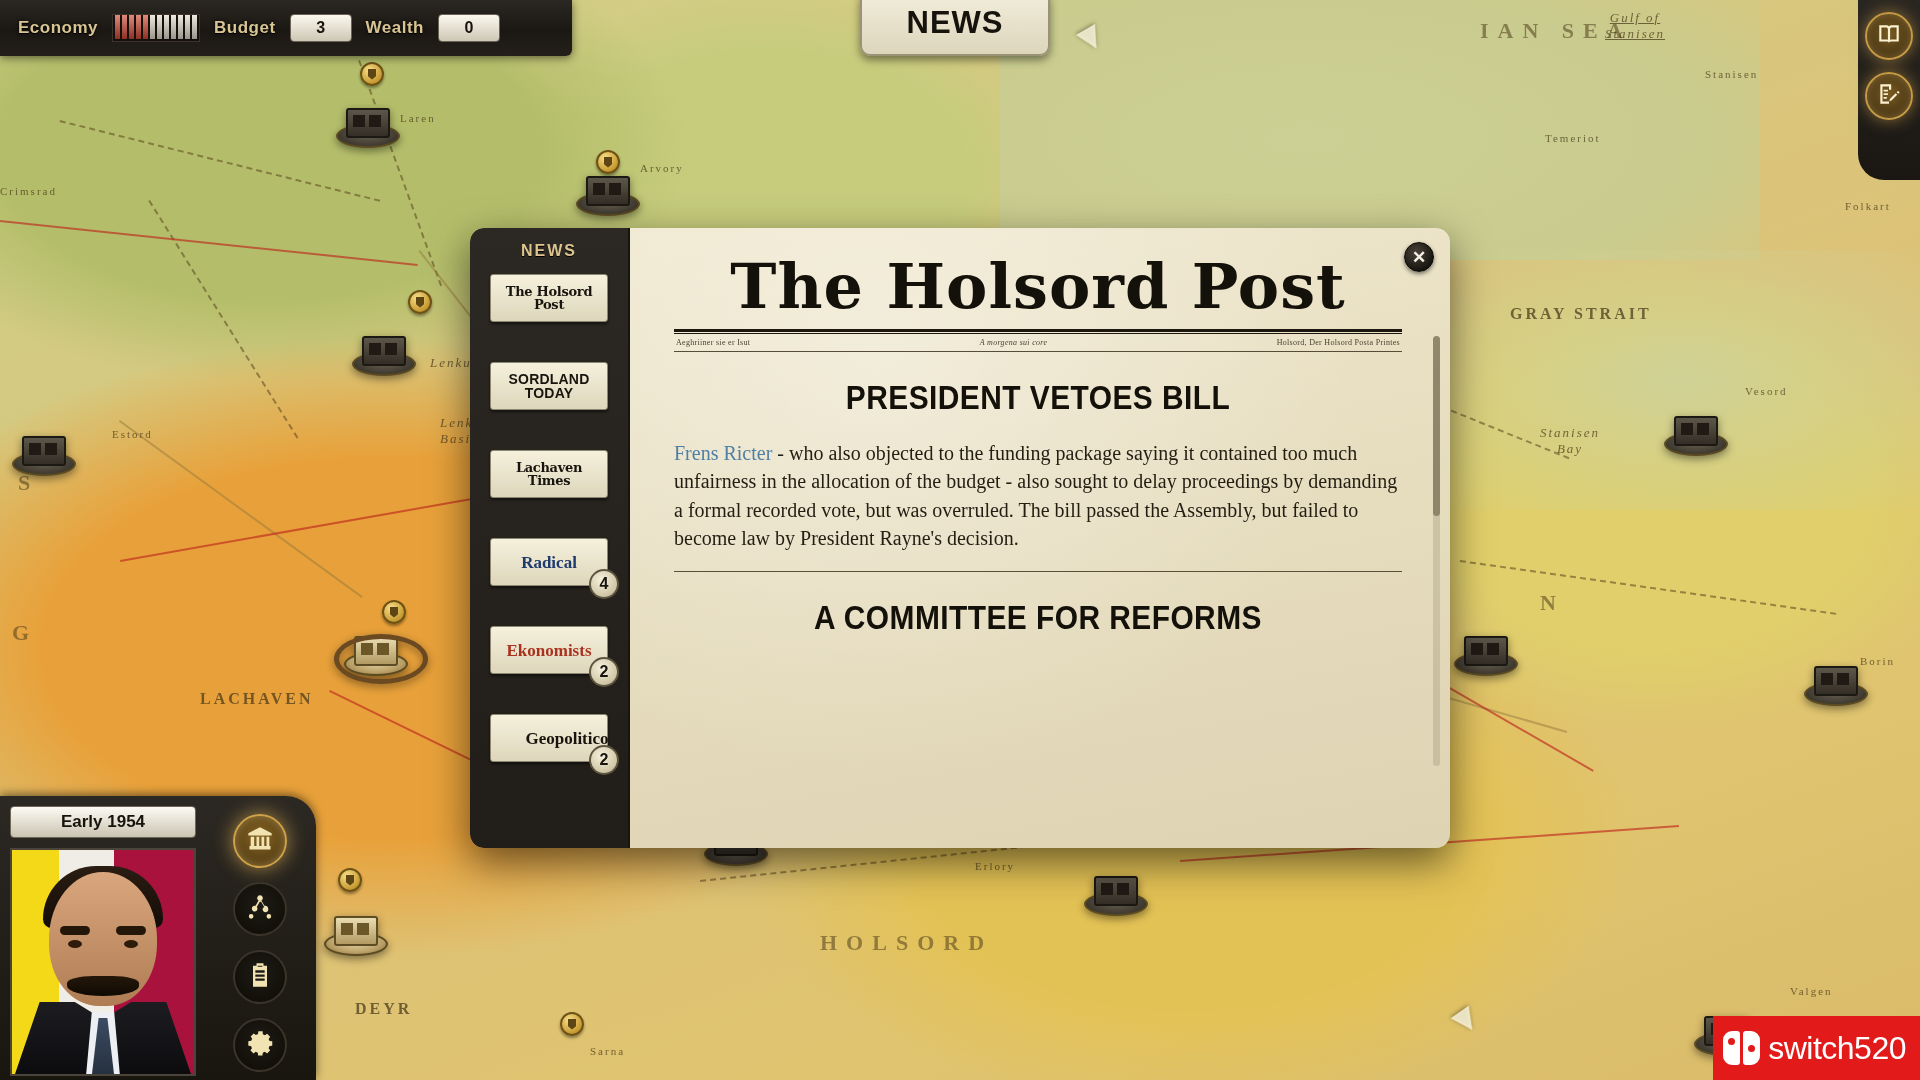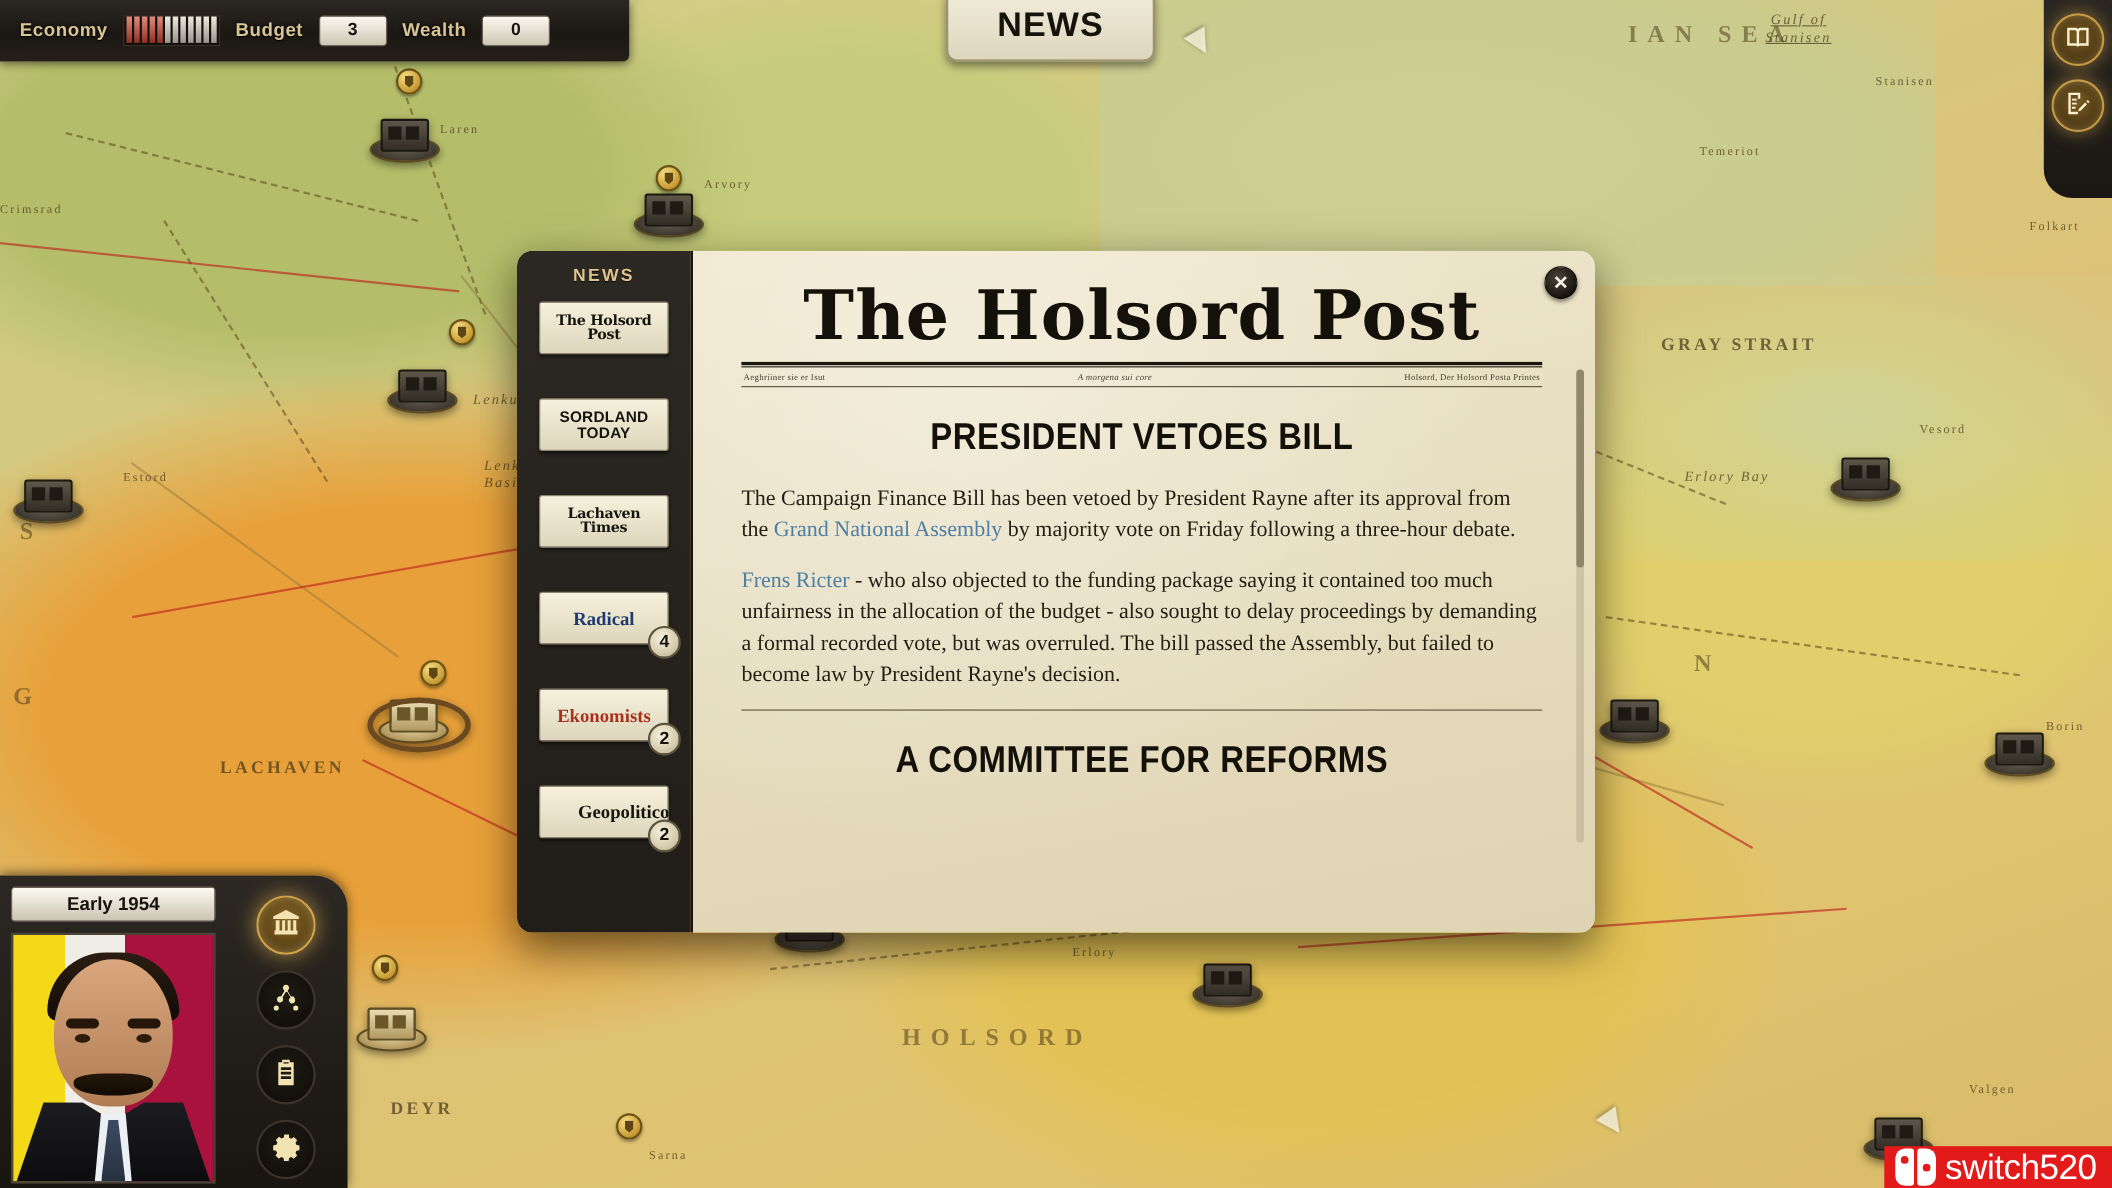--- a/index.html
+++ b/index.html
@@ -317,21 +317,21 @@
     position:absolute; right:10px; top:108px; width:7px; height:430px;
     background:rgba(120,108,80,.22); border-radius:4px;
   }
   #scrollbar .thumb {
     position:absolute; left:0; top:0; width:7px; height:180px;
     background:rgba(92,82,58,.55); border-radius:4px;
   }
 
   
   #watermark {
-    position:absolute; right:0; bottom:0; height:38px;
+    position:absolute; right:0; bottom:0; height:64px;
     background:#e21a1a; display:flex; align-items:center; gap:8px;
     padding:0 14px 0 10px; z-index:70;
   }
   #watermark .joy { display:flex; gap:3px; }
   #watermark .joy .l, #watermark .joy .r {
     width:17px; height:34px; background:#fff; position:relative;
   }
   #watermark .joy .l { border-radius:9px 3px 3px 9px; }
   #watermark .joy .r { border-radius:3px 9px 9px 3px; }
   #watermark .joy .l::after, #watermark .joy .r::after {
@@ -369,21 +369,21 @@
 
   <div class="map-label big" style="left:350px;  top:8px;">AGNLA</div>
   <div class="map-label big" style="left:1480px; top:18px;">IAN SEA</div>
   <div class="map-label big" style="left:18px;   top:470px;">S</div>
   <div class="map-label big" style="left:12px;   top:620px;">G</div>
   <div class="map-label med" style="left:200px;  top:690px;">LACHAVEN</div>
   <div class="map-label med" style="left:1510px; top:305px;">GRAY STRAIT</div>
   <div class="map-label big" style="left:820px;  top:930px;">HOLSORD</div>
   <div class="map-label big" style="left:1540px; top:590px;">N</div>
   <div class="map-label sm" style="left:1590px; top:10px; width:90px; white-space:normal; text-align:center;text-decoration:underline;">Gulf of Stanisen</div>
-  <div class="map-label sm" style="left:1530px; top:425px; width:80px; white-space:normal; text-align:center;">Erlory Bay</div>
+  <div class="map-label sm" style="left:1530px; top:425px; width:80px; white-space:normal; text-align:center;">Stanisen Bay</div>
   <div class="map-label sm" style="left:430px;  top:355px;">Lenkuvia</div>
   <div class="map-label sm" style="left:440px;  top:415px; width:70px; white-space:normal;">Lenkuv Basin</div>
 
   <div class="map-label tiny" style="left:400px;  top:112px;">Laren</div>
   <div class="map-label tiny" style="left:640px;  top:162px;">Arvory</div>
   <div class="map-label tiny" style="left:0px;    top:185px;">Crimsrad</div>
   <div class="map-label tiny" style="left:1705px; top:68px;">Stanisen</div>
   <div class="map-label tiny" style="left:1545px; top:132px;">Temeriot</div>
   <div class="map-label tiny" style="left:1845px; top:200px;">Folkart</div>
   <div class="map-label tiny" style="left:112px;  top:428px;">Estord</div>
@@ -575,21 +575,20 @@
     <div id="close-btn">✕</div>
     <div id="masthead">The Holsord Post</div>
     <div id="rule-top"></div>
     <div id="subline">
       <span>Aeghriiner sie er Isut</span>
       <span class="mid">A morgena sui core</span>
       <span>Holsord, Der Holsord Posta Printes</span>
     </div>
     <div id="articles">
         <div class="headline">PRESIDENT VETOES BILL</div>
-        <p class="body-p"><span>The Campaign Finance Bill has been vetoed by President Rayne after its approval from the </span><span class="link">Grand National Assembly</span><span> by majority vote on Friday following a three-hour debate.</span></p>
         <p class="body-p"><span class="link">Frens Ricter</span><span> - who also objected to the funding package saying it contained too much unfairness in the allocation of the budget - also sought to delay proceedings by demanding a formal recorded vote, but was overruled. The bill passed the Assembly, but failed to become law by President Rayne's decision.</span></p>
         <div class="hr-sec"></div>
         <div class="headline">A COMMITTEE FOR REFORMS</div>
       </div>
     <div id="scrollbar">
       <div class="thumb"></div>
     </div>
   </div>
 </div>
 

